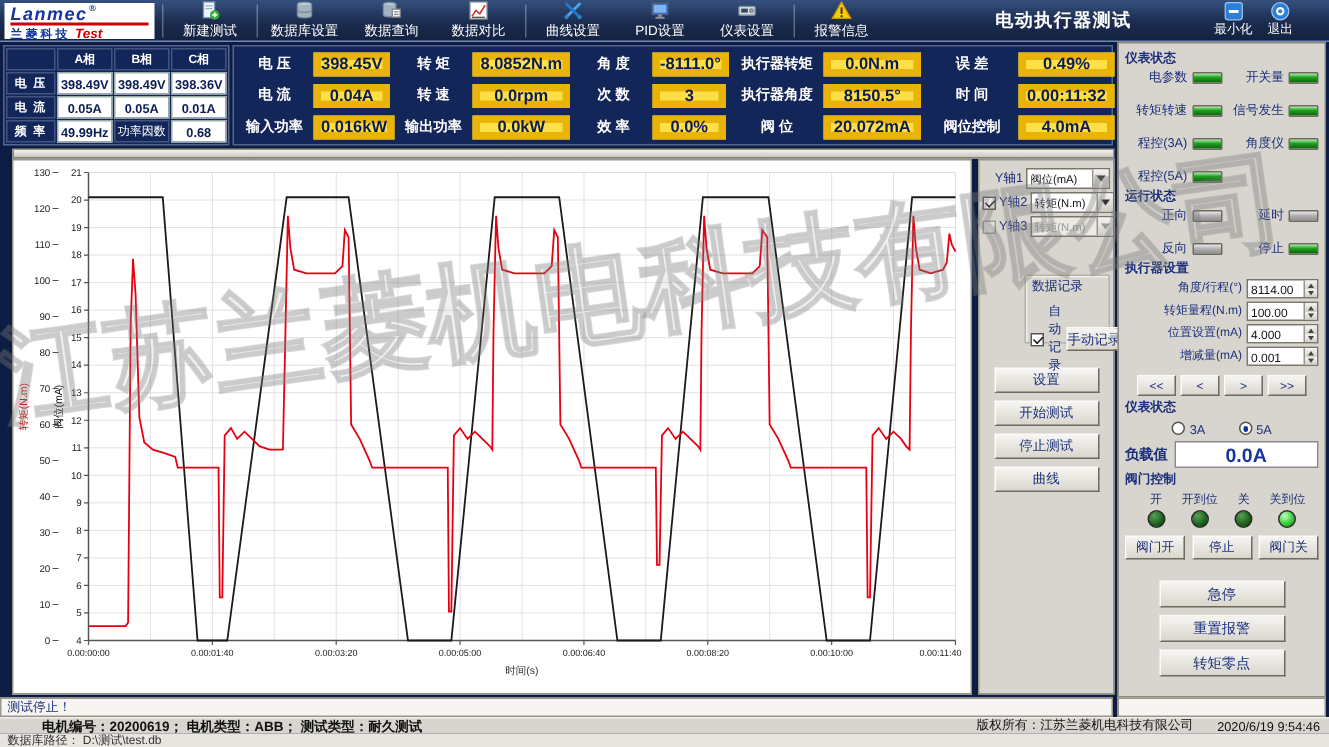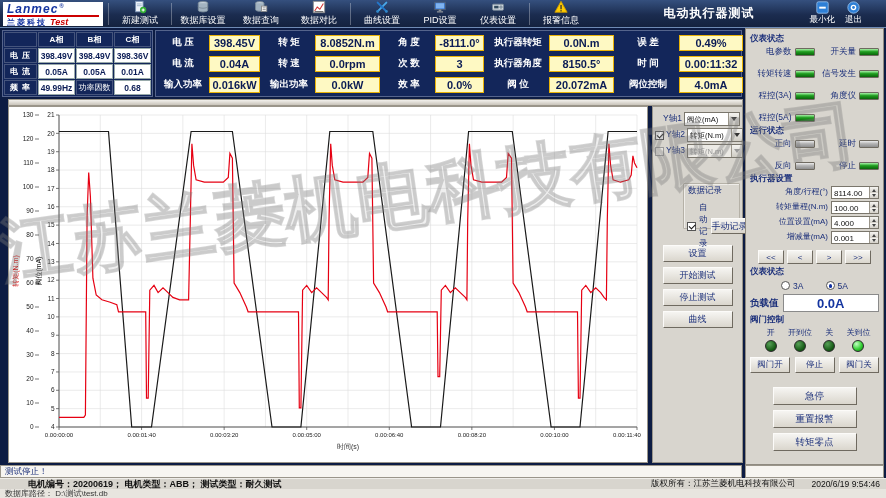--- a/index.html
+++ b/index.html
@@ -39,21 +39,21 @@
   .pt-val{background:#fff;color:#0b1c55;font-weight:bold;font-size:8.5px;border:1px solid #9aa;}
   .pt-mid{background:#13265a;color:#fff;font-size:8px;}
 
   
   #readout-panel{position:absolute;left:155px;top:30px;width:587px;height:67px;background:#13265a;
     border:1px solid #55648c;display:grid;grid-template-columns:104px 118px 102px 128px 127px;
     grid-template-rows:1fr 1fr 1fr;padding:2px 2px;gap:2px 2px;}
   .ro{display:flex;align-items:center;gap:3px;padding:0 2px;}
   .ro-label{color:#fff;font-weight:bold;font-size:9.5px;white-space:nowrap;width:46px;text-align:center;flex:none;}
   .ro.wide .ro-label{width:56px;}
-  .ro-value{flex:1;height:16px;background:#fef9c3;border:1px solid #eab308;color:#0b1c55;
+  .ro-value{flex:1;height:16px;background:#fde047;border:5px solid #eab308;color:#0b1c55;
     font-weight:bold;font-size:11px;display:flex;align-items:center;justify-content:center;white-space:nowrap;}
 
   
   #splitter{position:absolute;left:8px;top:99px;width:735px;height:7px;
     background:linear-gradient(#f2f0ec,#c9c4ba);border:1px solid #9a958a;}
 
   
   #chart-box{position:absolute;left:8px;top:106px;width:640px;height:357px;background:#fff;
     border:1px solid #9a958a;}
   #chart-svg{display:block;width:638px;height:355px;}

